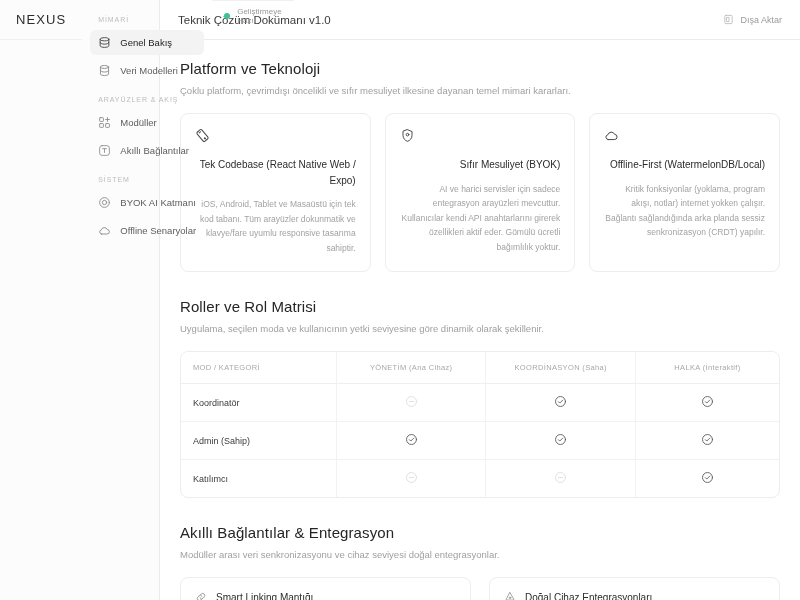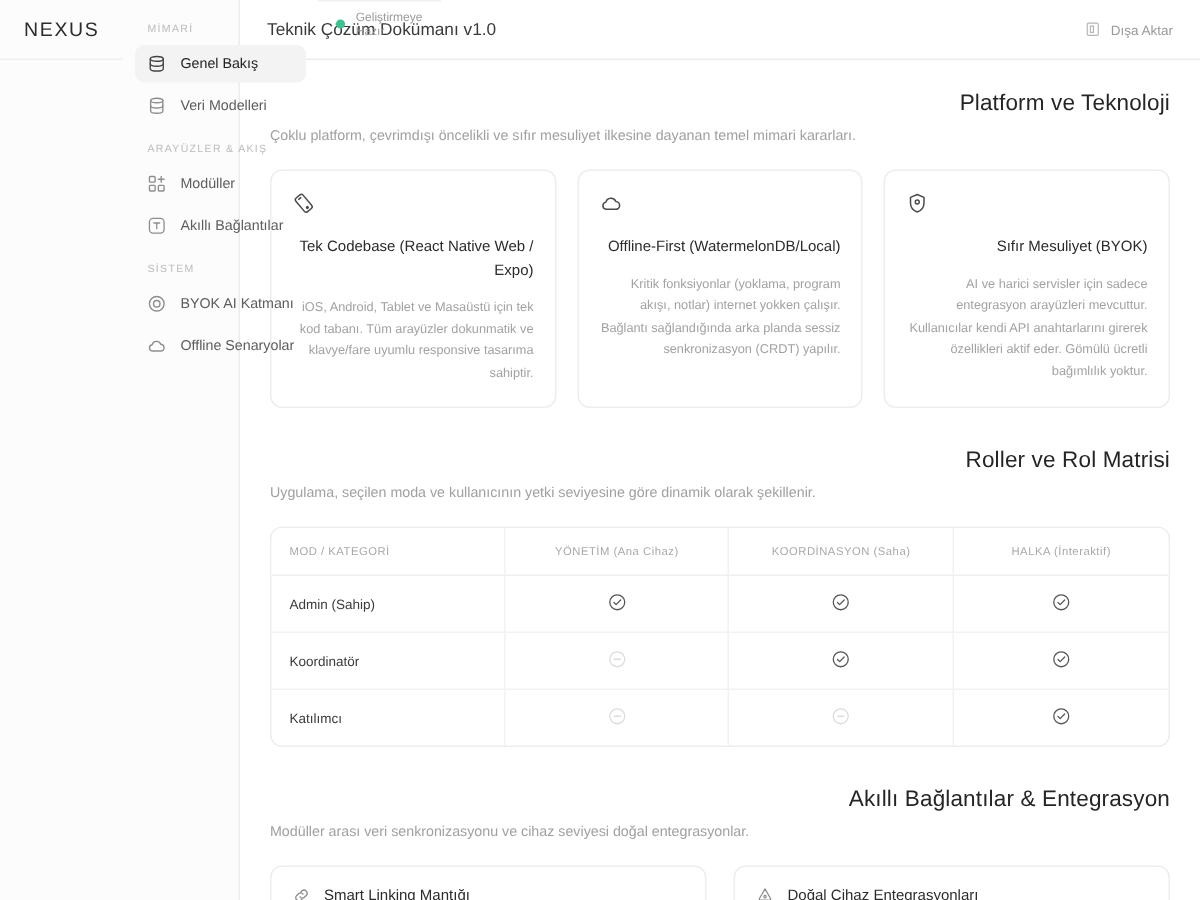--- a/index.html
+++ b/index.html
@@ -75,21 +75,21 @@
     font-size: 9px; color: #9b9b9b; cursor: pointer;
   }
   .export-btn svg { width: 11px; height: 11px; display: block; color: #b5b5b5; }
 
   .content {
     flex: 1 1 auto; overflow: hidden;
     padding: 20px 20px 0 20px;
     background: #ffffff;
   }
   .section + .section { margin-top: 26px; }
-  .section-title { font-size: 15px; color: #252525; font-weight: 400; letter-spacing: 0.1px; text-align: right; }
+  .section-title { font-size: 15px; color: #252525; font-weight: 400; letter-spacing: 0.1px; }
   .section-sub { font-size: 9.5px; color: #a0a0a0; margin-top: 8px; }
 
   .card-grid { display: flex; gap: 14px; margin-top: 17px; text-align: right; }
   .card {
     flex: 1 1 0; min-width: 0;
     border: 1px solid #ededed; border-radius: 8px;
     background: #fff; padding: 14px 14px 16px 14px;
   }
   .card-icon { color: #4a4a4a; margin-bottom: 14px; }
   .card-icon svg { width: 15px; height: 15px; display: block; }
@@ -264,36 +264,36 @@
                   </g>
               </svg>
             </div>
             <div class="card-title">Tek Codebase (React Native Web / Expo)</div>
             <div class="card-body">iOS, Android, Tablet ve Masaüstü için tek kod tabanı. Tüm arayüzler dokunmatik ve klavye/fare uyumlu responsive tasarıma sahiptir.</div>
           </div>
 
           <div class="card">
             <div class="card-icon">
               <svg viewBox="0 0 24 24" fill="none" stroke="currentColor" stroke-width="1.6" stroke-linecap="round" stroke-linejoin="round">
-                <path d="M6.5 18.5h10a4.2 4.2 0 0 0 .4-8.4A5.6 5.6 0 0 0 6.3 10.8a3.9 3.9 0 0 0 .2 7.7z"></path>
-              </svg>
-            </div>
-            <div class="card-title">Offline-First (WatermelonDB/Local)</div>
-            <div class="card-body">Kritik fonksiyonlar (yoklama, program akışı, notlar) internet yokken çalışır. Bağlantı sağlandığında arka planda sessiz senkronizasyon (CRDT) yapılır.</div>
-          </div>
-
-          <div class="card">
-            <div class="card-icon">
-              <svg viewBox="0 0 24 24" fill="none" stroke="currentColor" stroke-width="1.6" stroke-linecap="round" stroke-linejoin="round">
                 <path d="M12 2.7l7.2 3v6.1c0 4.5-3 8.1-7.2 9.5-4.2-1.4-7.2-5-7.2-9.5V5.7z"></path>
                   <circle cx="12" cy="10.6" r="2.1"></circle>
               </svg>
             </div>
             <div class="card-title">Sıfır Mesuliyet (BYOK)</div>
             <div class="card-body">AI ve harici servisler için sadece entegrasyon arayüzleri mevcuttur. Kullanıcılar kendi API anahtarlarını girerek özellikleri aktif eder. Gömülü ücretli bağımlılık yoktur.</div>
+          </div>
+
+          <div class="card">
+            <div class="card-icon">
+              <svg viewBox="0 0 24 24" fill="none" stroke="currentColor" stroke-width="1.6" stroke-linecap="round" stroke-linejoin="round">
+                <path d="M6.5 18.5h10a4.2 4.2 0 0 0 .4-8.4A5.6 5.6 0 0 0 6.3 10.8a3.9 3.9 0 0 0 .2 7.7z"></path>
+              </svg>
+            </div>
+            <div class="card-title">Offline-First (WatermelonDB/Local)</div>
+            <div class="card-body">Kritik fonksiyonlar (yoklama, program akışı, notlar) internet yokken çalışır. Bağlantı sağlandığında arka planda sessiz senkronizasyon (CRDT) yapılır.</div>
           </div>
 
         </div>
       </section>
 
       <section class="section">
         <h2 class="section-title">Roller ve Rol Matrisi</h2>
         <p class="section-sub">Uygulama, seçilen moda ve kullanıcının yetki seviyesine göre dinamik olarak şekillenir.</p>
 
         <div class="matrix">
@@ -307,39 +307,39 @@
             <thead>
               <tr>
                 <th>MOD / KATEGORİ</th>
                 <th class="c">YÖNETİM (Ana Cihaz)</th>
                 <th class="c">KOORDİNASYON (Saha)</th>
                 <th class="c">HALKA (İnteraktif)</th>
               </tr>
             </thead>
             <tbody>
               <tr>
-                <td>Admin (Sahip)</td>
-                <td class="c"><span class="mark yes"><svg viewBox="0 0 24 24" fill="none" stroke="currentColor" stroke-width="1.6" stroke-linecap="round" stroke-linejoin="round">
-                        <circle cx="12" cy="12" r="9.2"></circle>
-                        <path d="M8 12.3l2.6 2.6L16.2 9.3"></path>
+                <td>Koordinatör</td>
+                <td class="c"><span class="mark no"><svg viewBox="0 0 24 24" fill="none" stroke="currentColor" stroke-width="1.6" stroke-linecap="round" stroke-linejoin="round">
+                        <circle cx="12" cy="12" r="9.2"></circle>
+                        <path d="M8.2 12h7.6"></path>
                       </svg></span></td>
                 <td class="c"><span class="mark yes"><svg viewBox="0 0 24 24" fill="none" stroke="currentColor" stroke-width="1.6" stroke-linecap="round" stroke-linejoin="round">
                         <circle cx="12" cy="12" r="9.2"></circle>
                         <path d="M8 12.3l2.6 2.6L16.2 9.3"></path>
                       </svg></span></td>
                 <td class="c"><span class="mark yes"><svg viewBox="0 0 24 24" fill="none" stroke="currentColor" stroke-width="1.6" stroke-linecap="round" stroke-linejoin="round">
                         <circle cx="12" cy="12" r="9.2"></circle>
                         <path d="M8 12.3l2.6 2.6L16.2 9.3"></path>
                       </svg></span></td>
               </tr>
               <tr>
-                <td>Koordinatör</td>
-                <td class="c"><span class="mark no"><svg viewBox="0 0 24 24" fill="none" stroke="currentColor" stroke-width="1.6" stroke-linecap="round" stroke-linejoin="round">
-                        <circle cx="12" cy="12" r="9.2"></circle>
-                        <path d="M8.2 12h7.6"></path>
+                <td>Admin (Sahip)</td>
+                <td class="c"><span class="mark yes"><svg viewBox="0 0 24 24" fill="none" stroke="currentColor" stroke-width="1.6" stroke-linecap="round" stroke-linejoin="round">
+                        <circle cx="12" cy="12" r="9.2"></circle>
+                        <path d="M8 12.3l2.6 2.6L16.2 9.3"></path>
                       </svg></span></td>
                 <td class="c"><span class="mark yes"><svg viewBox="0 0 24 24" fill="none" stroke="currentColor" stroke-width="1.6" stroke-linecap="round" stroke-linejoin="round">
                         <circle cx="12" cy="12" r="9.2"></circle>
                         <path d="M8 12.3l2.6 2.6L16.2 9.3"></path>
                       </svg></span></td>
                 <td class="c"><span class="mark yes"><svg viewBox="0 0 24 24" fill="none" stroke="currentColor" stroke-width="1.6" stroke-linecap="round" stroke-linejoin="round">
                         <circle cx="12" cy="12" r="9.2"></circle>
                         <path d="M8 12.3l2.6 2.6L16.2 9.3"></path>
                       </svg></span></td>
               </tr>

